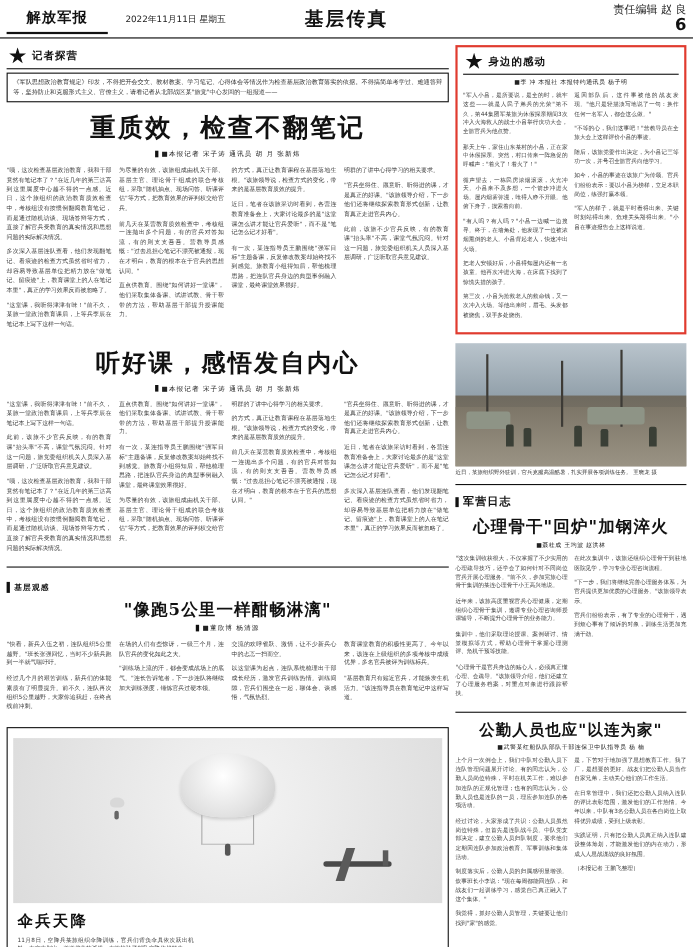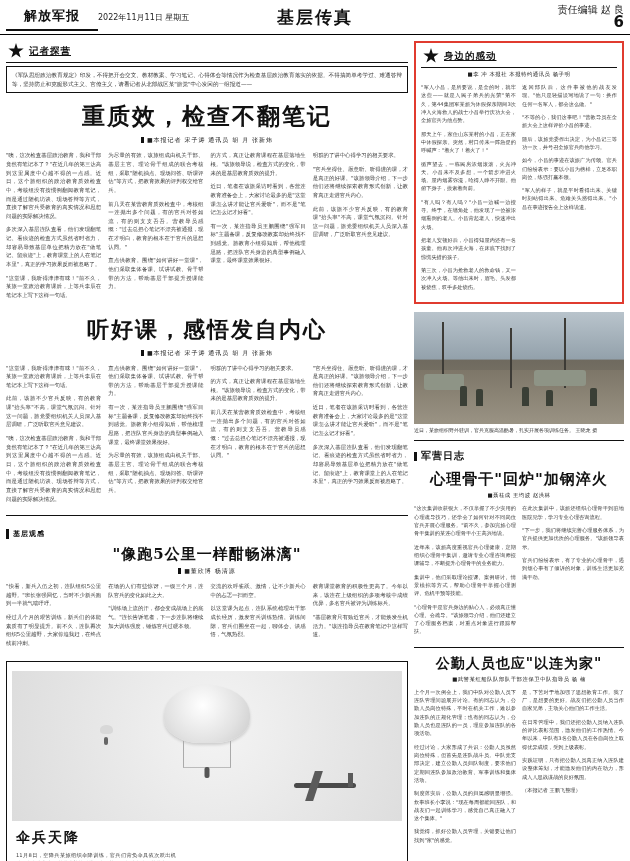--- a/index.html
+++ b/index.html
@@ -18,40 +18,40 @@
     display:flex;align-items:center;
   }
   .logo{
     width:92px;height:26px;margin-left:6px;
     display:flex;align-items:center;justify-content:center;
     font-family:"DejaVu Serif","Liberation Serif",serif;
     font-weight:bold;font-size:13px;letter-spacing:1px;
     color:#111;
     border-bottom:2px solid #111;
   }
-  .mast-date{font-size:8px;color:#222;}
+  .mast-date{margin-left:16px;font-size:8px;color:#222;}
   .mast-title{
     position:absolute;left:50%;transform:translateX(-50%);
     font-family:"DejaVu Serif","Liberation Serif",serif;
     font-weight:bold;font-size:17px;letter-spacing:2px;
   }
   .mast-right{
     position:absolute;right:6px;top:4px;text-align:right;line-height:1.1;
   }
   .mast-editor{font-size:10px;color:#222;}
   .mast-pageno{font-size:15px;font-weight:bold;line-height:1;}
 
   
   .body{position:relative;width:630px;height:824px;}
 
   .left-col{position:absolute;left:6px;top:6px;width:402px;}
   .right-col{position:absolute;left:414px;top:6px;width:210px;}
 
   
-  .sec-head{display:flex;align-items:center;gap:5px;padding:2px 0 3px 2px;text-decoration:underline;}
+  .sec-head{display:flex;align-items:center;gap:5px;padding:2px 0 3px 2px;}
   .star{
     width:16px;height:16px;flex:0 0 16px;
     background:#111;
     clip-path:polygon(50% 0%,61% 35%,98% 35%,68% 57%,79% 91%,50% 70%,21% 91%,32% 57%,2% 35%,39% 35%);
   }
   .sec-head .sec-title{font-size:9.5px;font-weight:bold;letter-spacing:1px;}
   .sec-underline{border-bottom:1px solid #111;margin-bottom:3px;}
 
   
   .lead{

